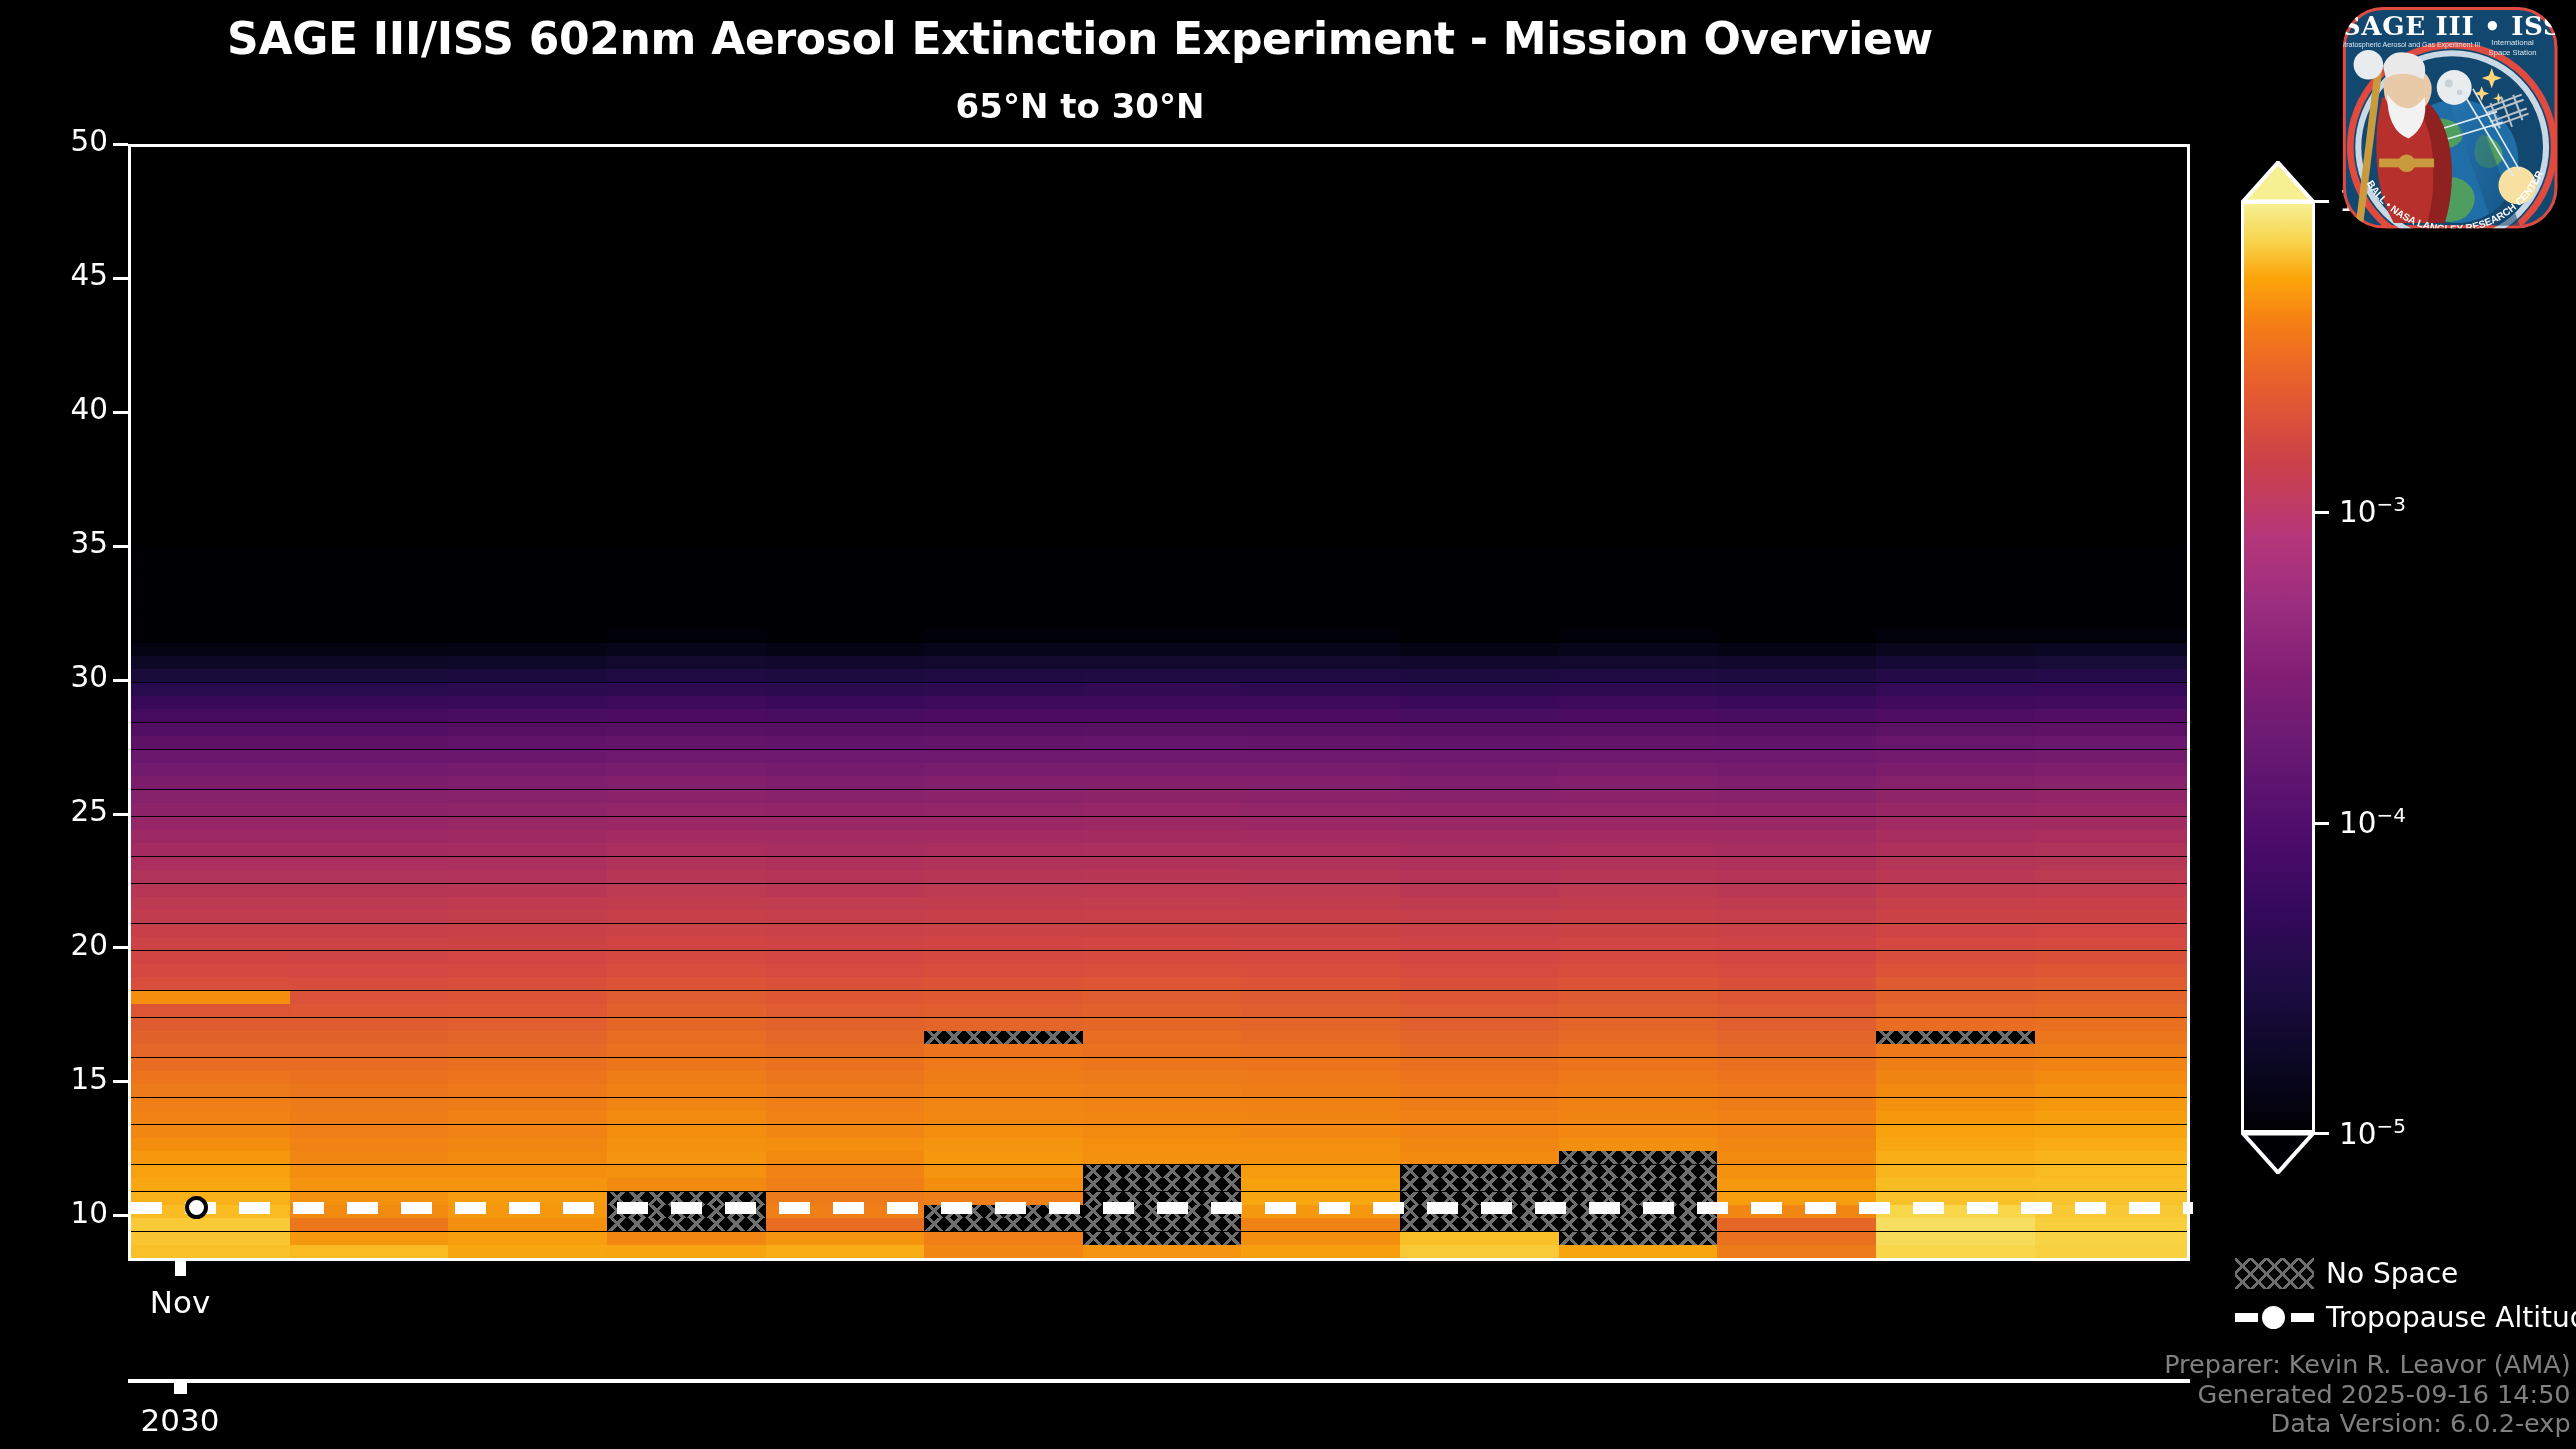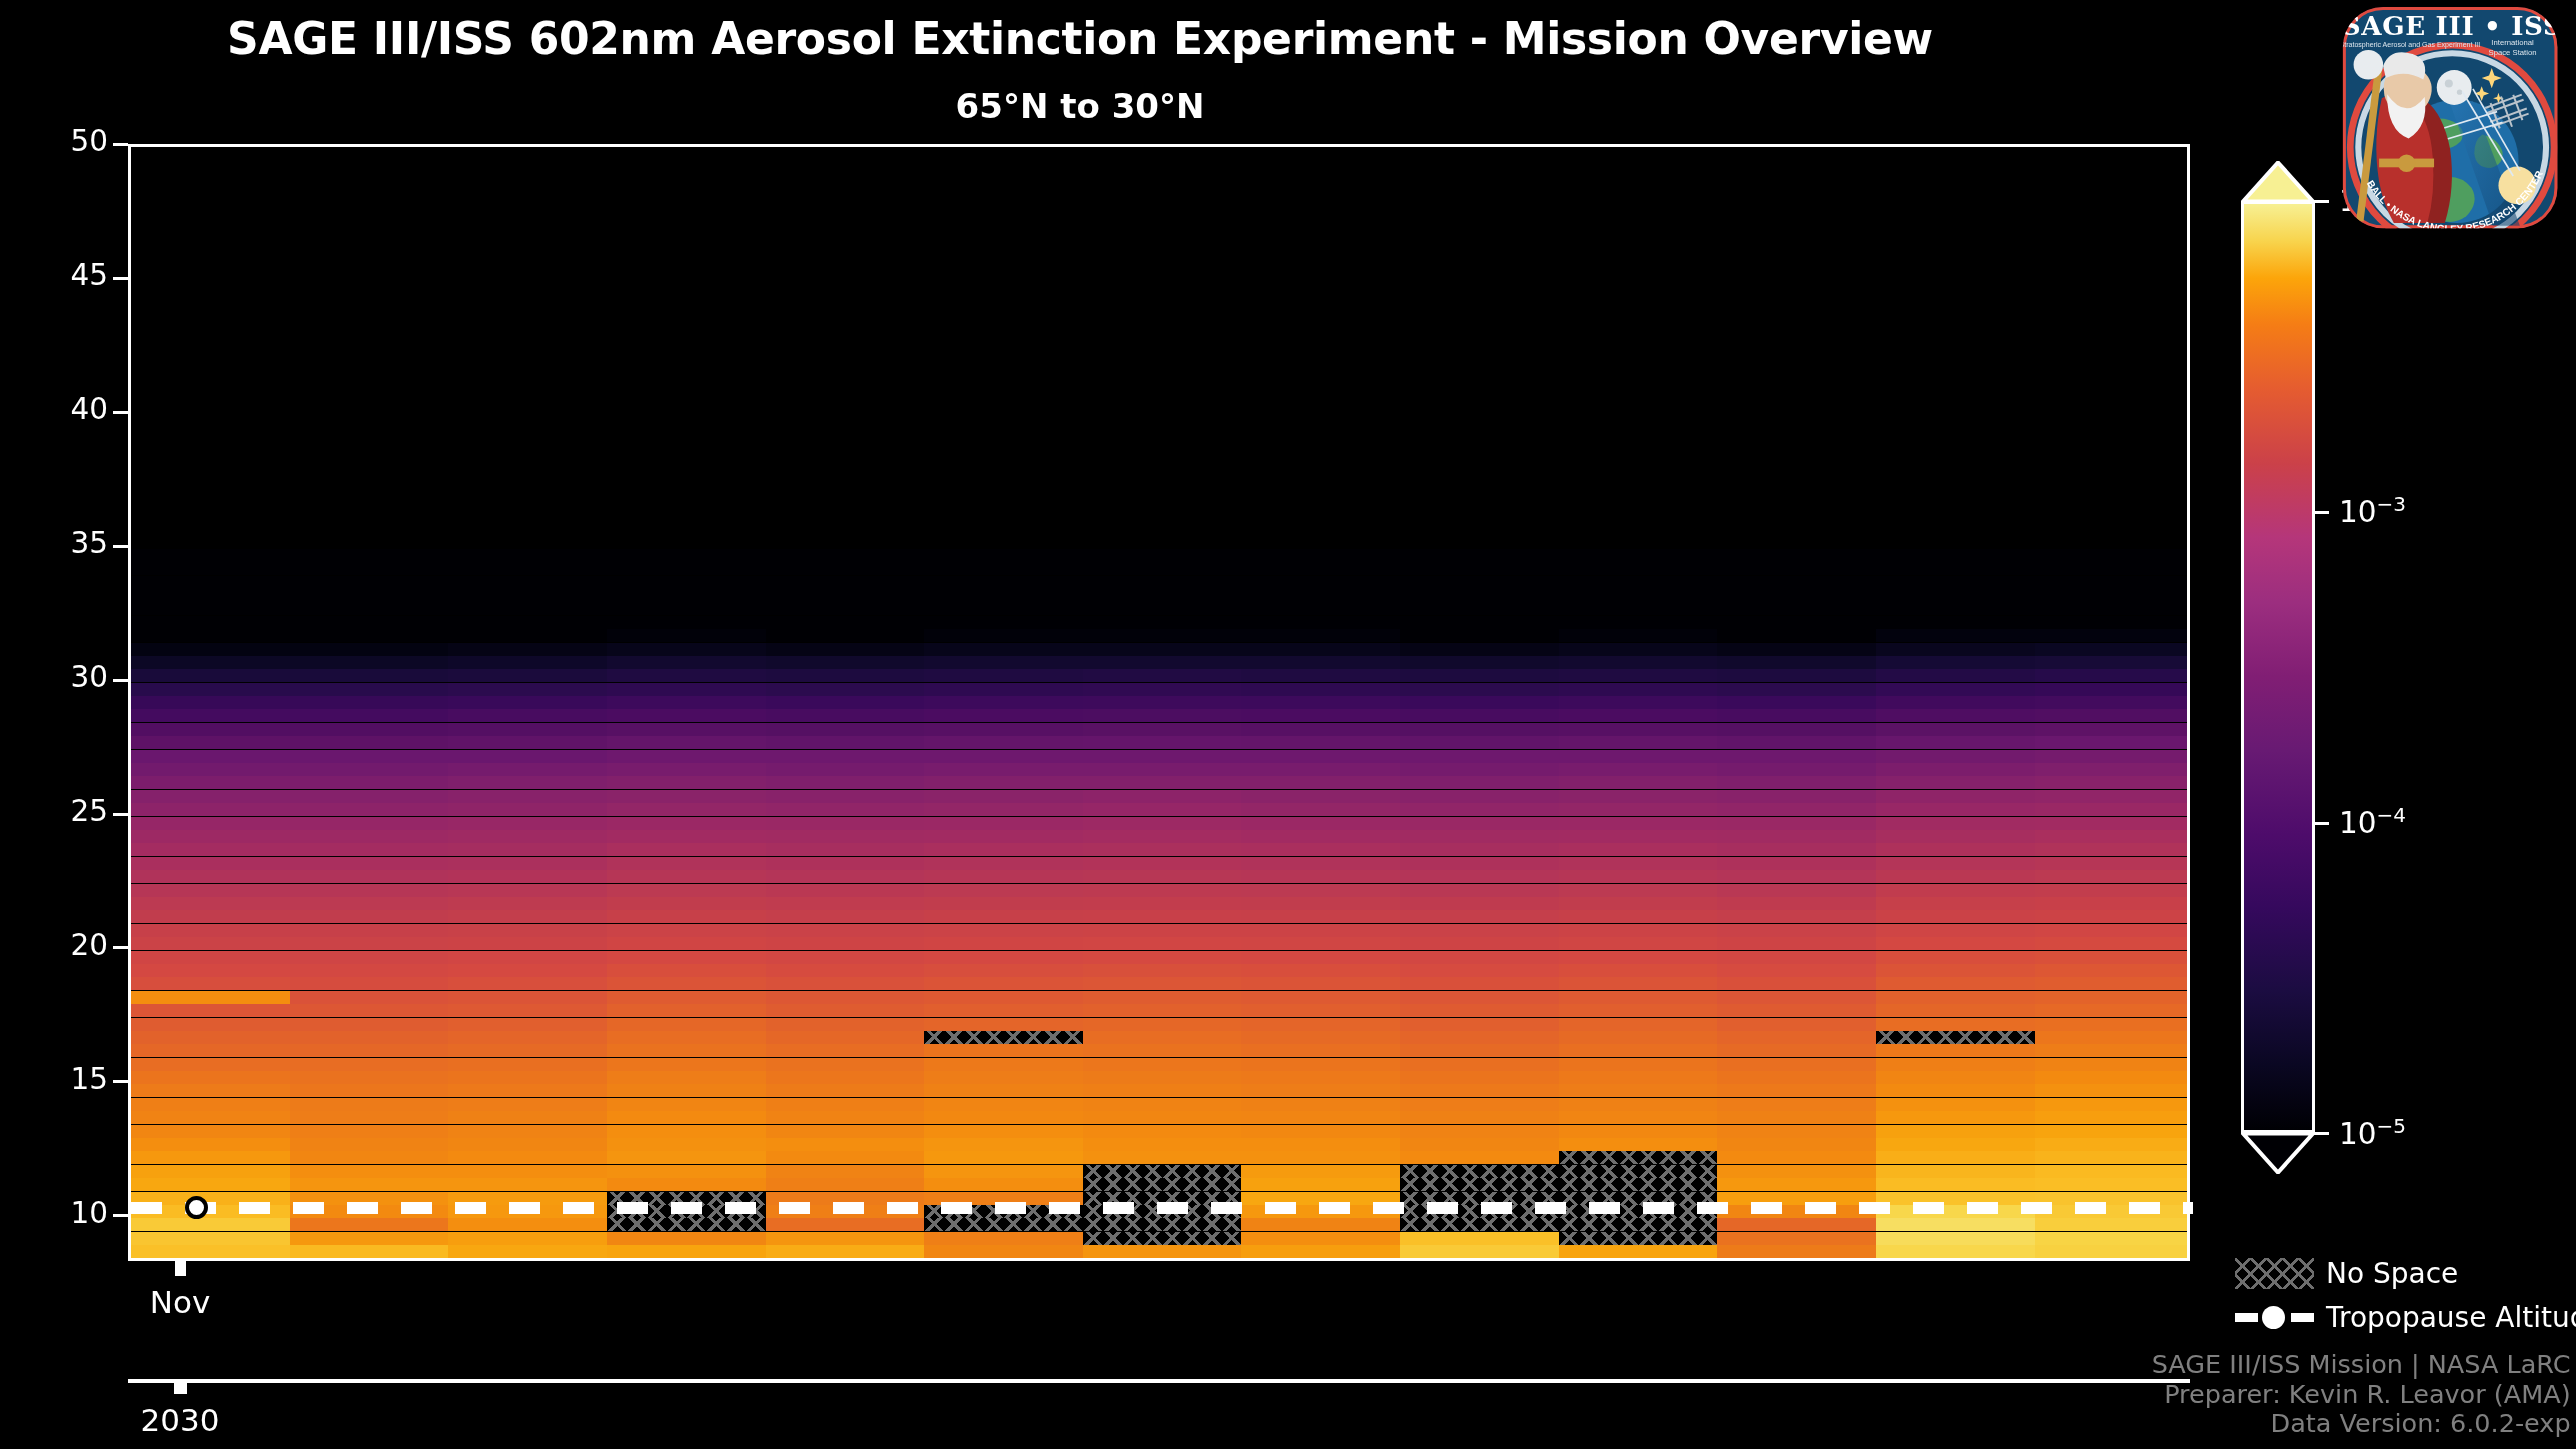--- a/index.html
+++ b/index.html
@@ -839,22 +839,22 @@
     <div class="legkey" id="key-tropo">
       <span class="dashL"></span>
         <span class="dot"></span>
         <span class="dashR"></span>
     </div>
     <div class="legtext">Tropopause Altitude</div>
   </div>
 </div>
 
 <div id="footer">
-  <div>SAGE III/ISS Mission | NASA LaRC</div>
   <div>Preparer: Kevin R. Leavor (AMA)</div>
+  <div>Generated 2025-09-16 14:50</div>
   <div>Data Version: 6.0.2-exp</div>
 </div>
 
 <svg id="logo" viewBox="0 0 420 340">
   <defs>
     <clipPath id="patchClip">
         <rect x="92" y="6" width="320" height="330" rx="60"></rect>
       </clipPath>
     <linearGradient id="limbGrad" x1="0" y1="0" x2="1" y2="1">
       <stop offset="0%" stop-color="#2a79b8"></stop>

